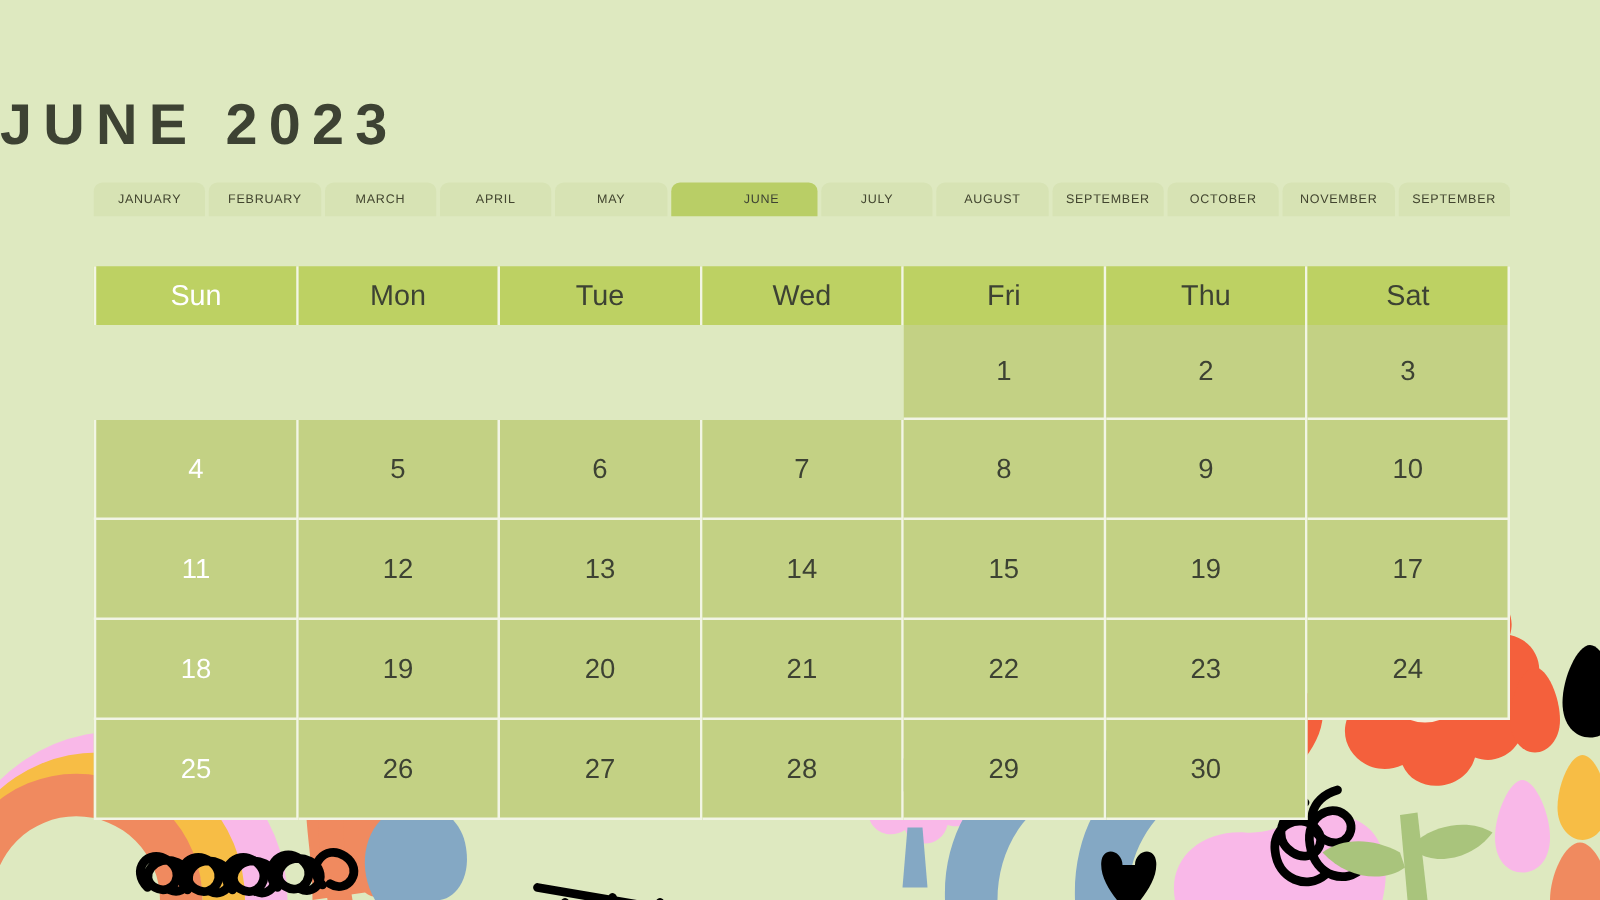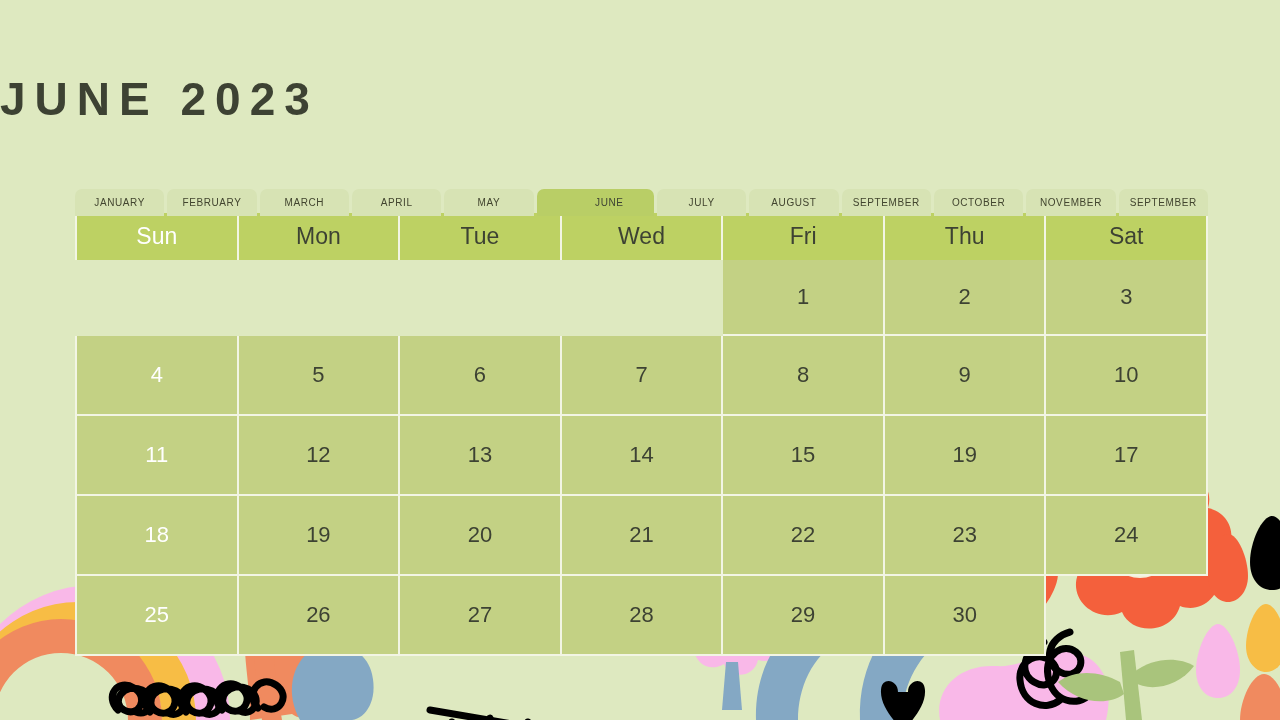--- a/index.html
+++ b/index.html
@@ -40,21 +40,20 @@
   }
 
   
   #tabs {
     position: absolute;
     top: 146px; left: 75px;
     width: 1133px;
     display: flex;
     gap: 3px;
     z-index: 5;
-    margin-top: 43px;
   }
   .tab {
     flex: 1 1 0;
     height: 27px;
     display: flex;
     align-items: center;
     justify-content: center;
     background: #d7e3b4;
     border-radius: 7px 7px 0 0;
     font-size: 10px;

